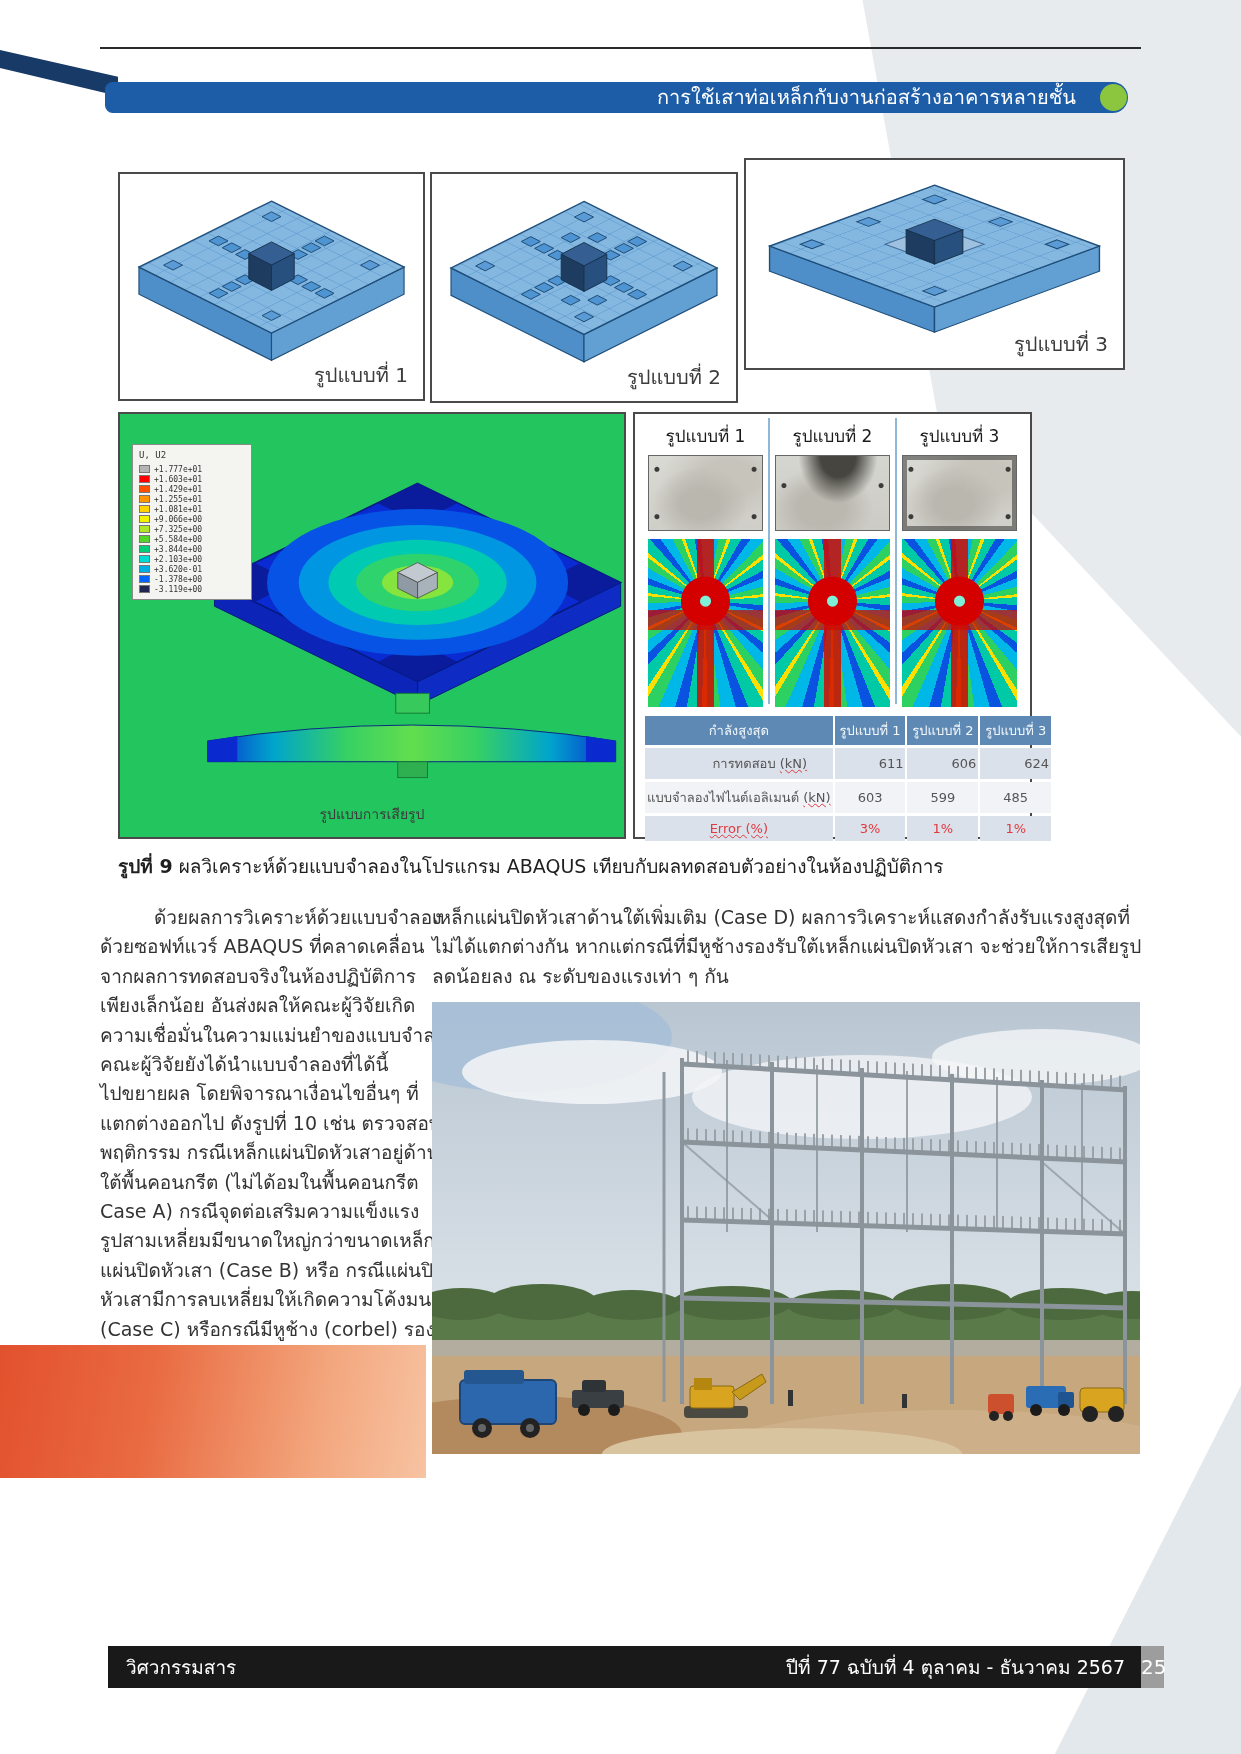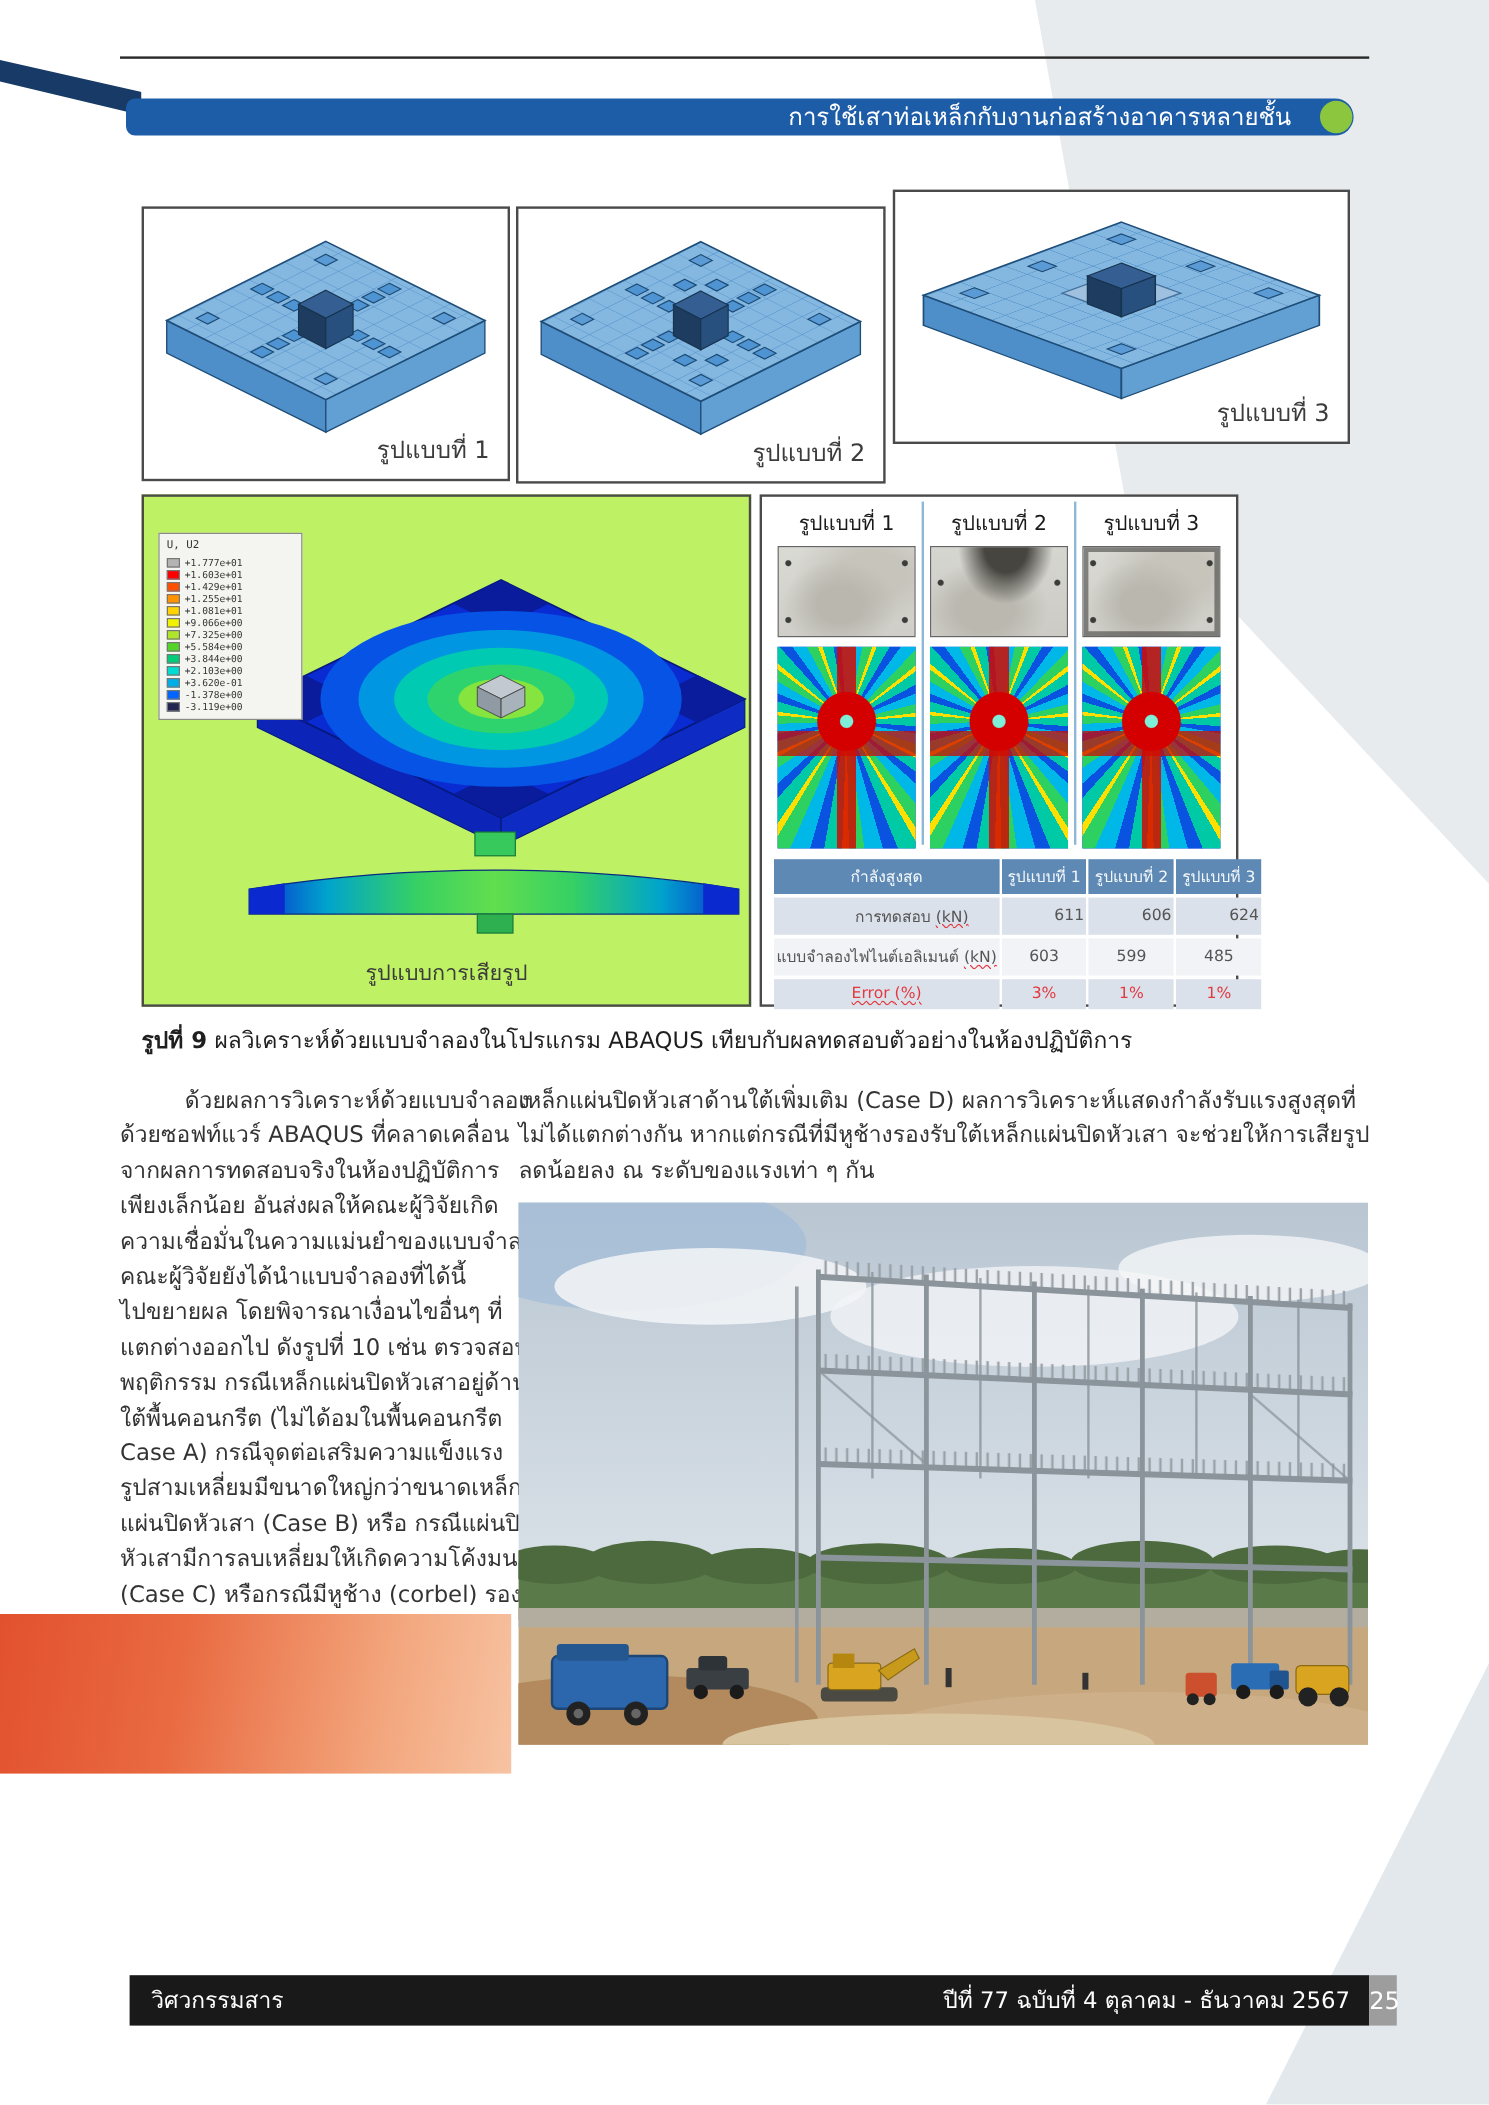--- a/index.html
+++ b/index.html
@@ -27,24 +27,24 @@
   .model-panel{position:absolute;background:#fff;border:2px solid #4a4a4a;box-sizing:border-box;}
   #mp1{left:118px;top:172px;width:307px;height:229px;}
   #mp2{left:430px;top:172px;width:308px;height:231px;}
   #mp3{left:744px;top:158px;width:381px;height:212px;}
   .model-panel svg{width:100%;height:100%;display:block;}
   .panel-label{position:absolute;right:12px;bottom:8px;font-size:20px;color:#3c3c3c;
     background:rgba(255,255,255,.75);padding:0 3px;white-space:nowrap;}
 
   
   .deform-panel{position:absolute;left:118px;top:412px;width:508px;height:427px;
-    border:2px solid #4a4a4a;background:#bef264;box-sizing:border-box;}
+    border:2px solid #4a4a4a;background:#22c55e;box-sizing:border-box;}
   .deform-panel svg.contour{position:absolute;inset:0;width:100%;height:100%;}
   .deform-label{position:absolute;bottom:12px;left:0;width:100%;text-align:center;
-    font-size:18px;color:#3c3c3c;}
+    font-size:14px;color:#3c3c3c;}
   .legend{position:absolute;left:12px;top:30px;width:120px;background:#f4f4f0;
     border:1px solid #8a8a8a;padding:5px 6px;box-sizing:border-box;z-index:2;}
   .legend-title{font-size:9px;color:#333;margin-bottom:4px;font-family:"DejaVu Sans Mono",monospace;}
   .legend-row{display:flex;align-items:center;height:10px;}
   .legend-swatch{width:11px;height:8px;margin-right:4px;border:1px solid #777;box-sizing:border-box;flex:0 0 auto;}
   .legend-val{font-size:8px;color:#333;font-family:"DejaVu Sans Mono",monospace;white-space:nowrap;}
   .legend-row:nth-child(1) .legend-swatch{background:#b4b4b4;}
   .legend-row:nth-child(2) .legend-swatch{background:#ff0000;}
   .legend-row:nth-child(3) .legend-swatch{background:#ff4f00;}
   .legend-row:nth-child(4) .legend-swatch{background:#ff9400;}

